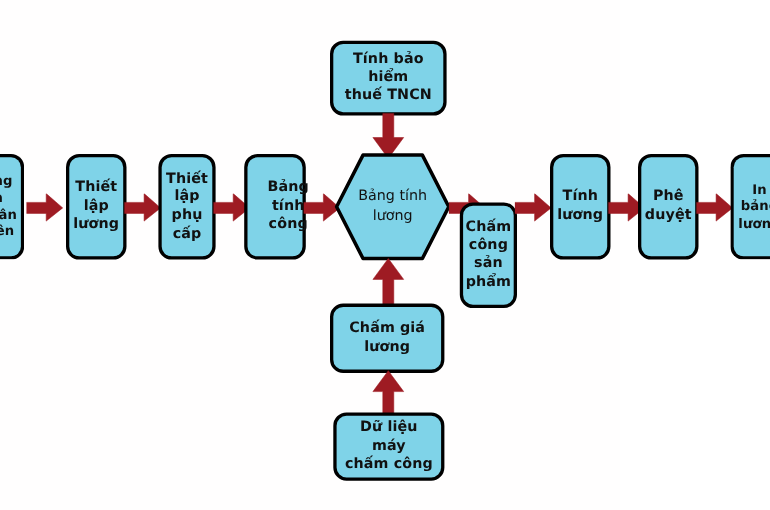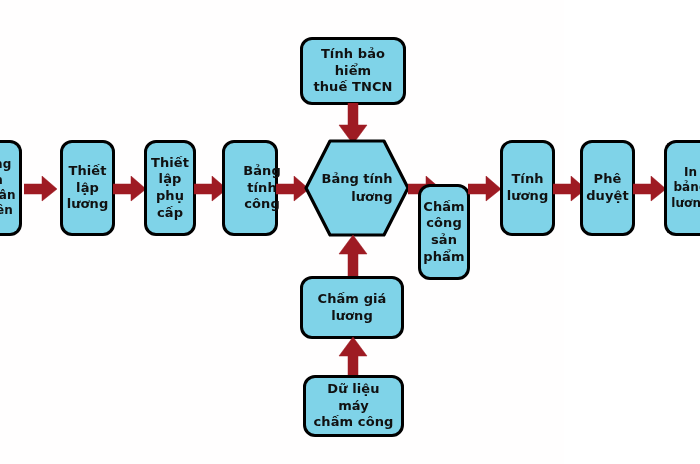--- a/index.html
+++ b/index.html
@@ -63,22 +63,22 @@
     display: block;
   }
   .hexwrap .hextext {
     position: absolute;
     left: 0; top: 0;
     width: 100%;
     height: 100%;
     display: flex;
     align-items: center;
     justify-content: center;
-    text-align: right;
-    font-weight: bold;
+    text-align: center;
+    font-weight: normal;
     font-size: 13px;
     line-height: 1.35;
     color: #111111;
     white-space: pre-line;
     pointer-events: none;
   }
 
   
   .arrow {
     position: absolute;

